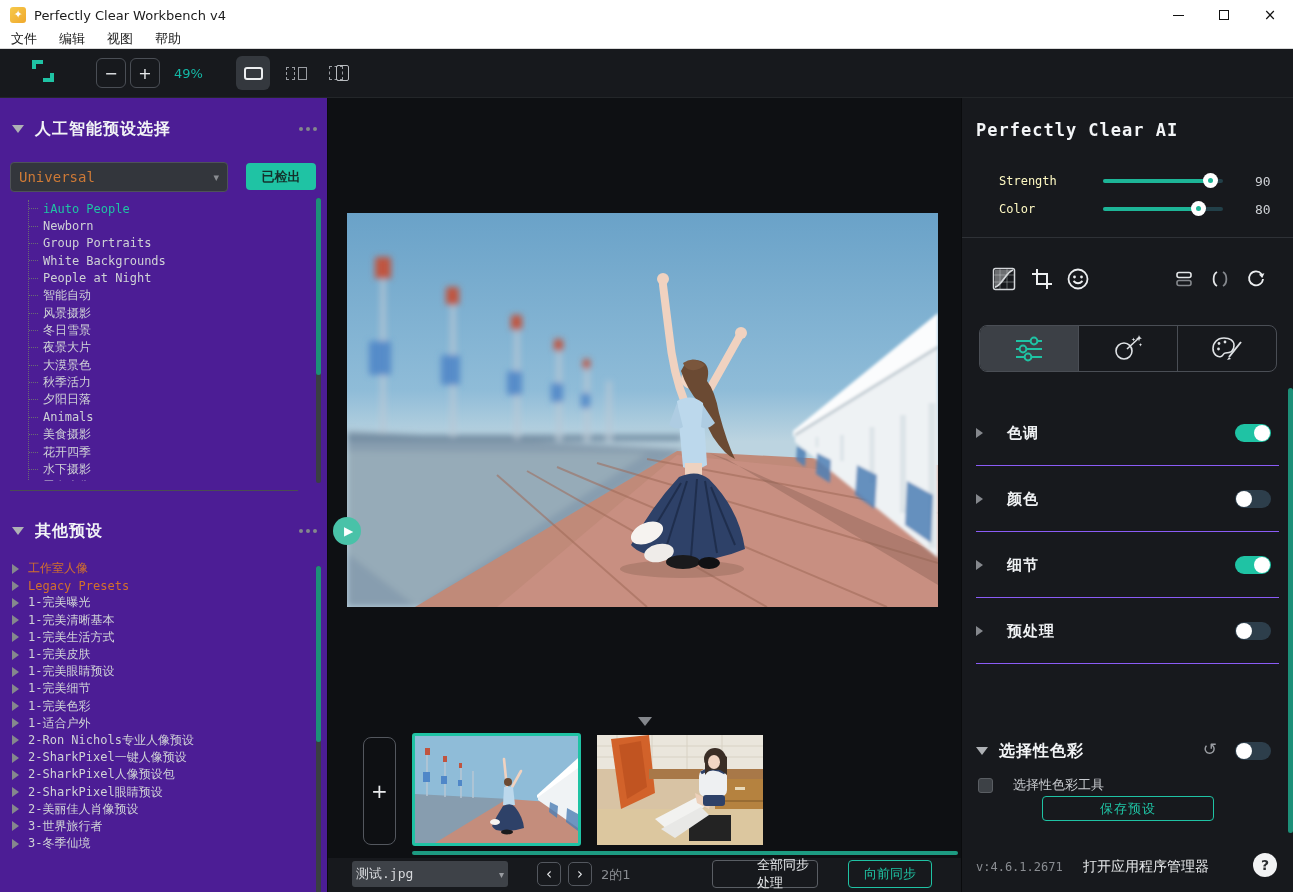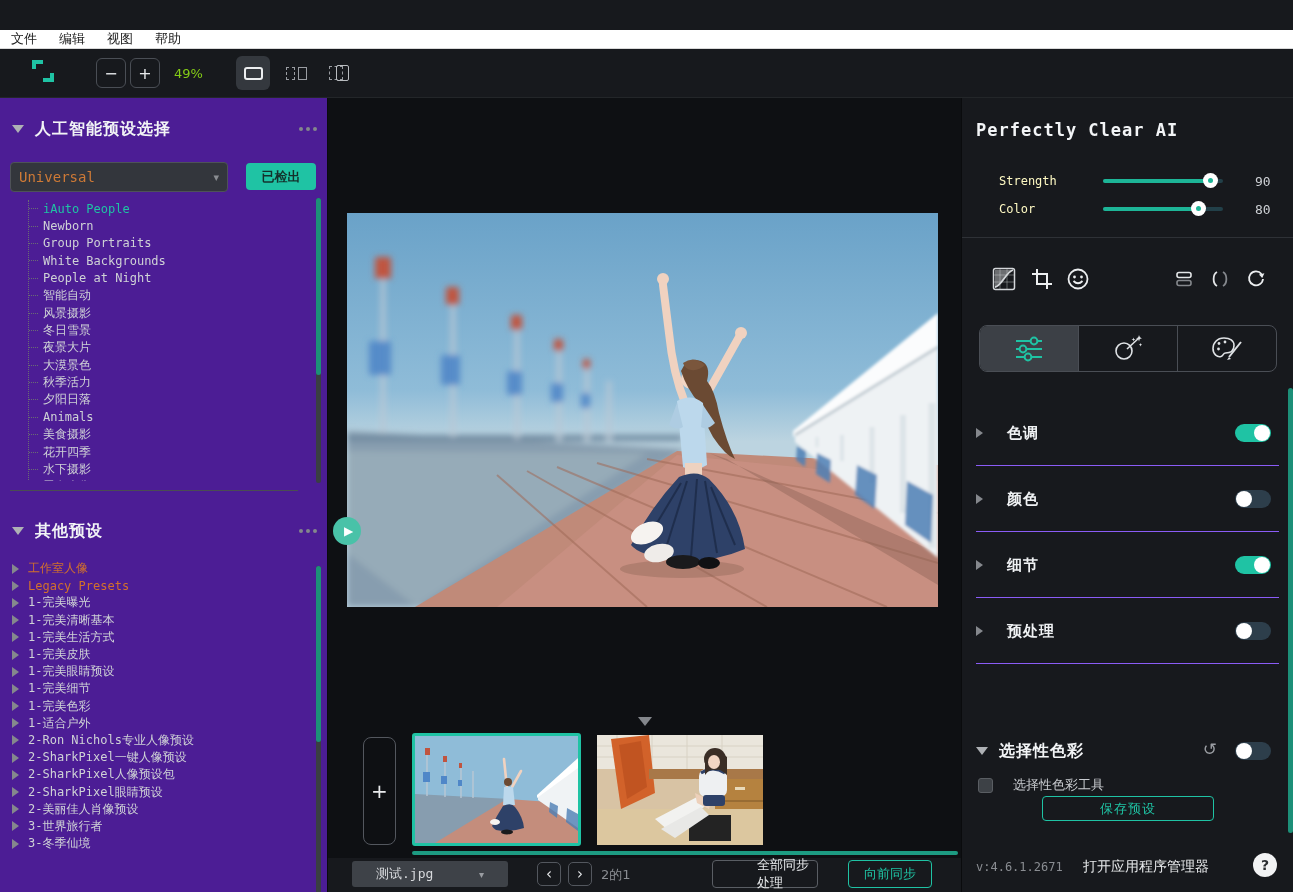--- a/index.html
+++ b/index.html
@@ -25,21 +25,21 @@
     border-bottom:1px solid #d9d9d9; display:flex; align-items:center; gap:0; }
   .menu-item { font-size:13px; color:#1b1b1b; padding:0 11px; }
 
   
   .toolbar { position:absolute; left:0; top:49px; width:100%; height:49px; background:#17191d;
     border-bottom:1px solid #232629; display:flex; align-items:center; }
   .logo { margin-left:30px; }
   .zoom-btn { width:30px; height:30px; border:1px solid #4a4e55; border-radius:6px; color:#e8eaec;
     font-size:16px; display:flex; align-items:center; justify-content:center; background:transparent; }
   .zoom-out { margin-left:40px; } .zoom-in { margin-left:4px; }
-  .zoom-level { color:#84cc16; font-size:13px; margin-left:14px; width:34px; }
+  .zoom-level { color:#14b8a6; font-size:13px; margin-left:14px; width:34px; }
   .view-group { display:flex; align-items:center; gap:9px; margin-left:28px; }
   .view-btn { width:34px; height:34px; border-radius:6px; display:flex; align-items:center;
     justify-content:center; }
   .view-btn.sel { background:#34383e; }
   .ic-view-single { width:19px; height:13px; border:2px solid #eceef0; border-radius:3px; }
   .ic-view-split { display:flex; gap:3px; }
   .ic-view-split i { width:9px; height:13px; border:1px dashed #9a9da2; display:block; }
   .ic-view-split i + i { border-style:solid; }
   .ic-view-overlay { position:relative; width:20px; height:16px; }
   .ic-view-overlay i { position:absolute; display:block; }
@@ -114,21 +114,21 @@
     align-items:center; justify-content:center; }
   .thumb-1 { position:absolute; left:84px; top:635px; width:169px; height:113px; border-radius:3px;
     overflow:hidden; border:3px solid transparent; }
   .thumb-1.selected { border-color:#1fc3a4; }
   .thumb-2 { position:absolute; left:269px; top:637px; width:166px; height:110px; overflow:hidden; }
   .film-scroll { position:absolute; left:84px; top:753px; width:546px; height:4px; background:#1d9b82;
     border-radius:2px; }
   .bottombar { position:absolute; left:0; top:760px; width:633px; height:34px; background:#17191d;
     display:flex; align-items:center; }
   .file-select { position:absolute; left:24px; top:3px; width:156px; height:26px; background:#3e4248;
-    border-radius:3px; display:flex; align-items:center; padding:0 24px; }
+    border-radius:3px; display:flex; align-items:center; padding:0 4px; }
   .file-select .val { color:#d8dadd; font-size:13px; font-family:"DejaVu Sans Mono", monospace; }
   .file-select .caret { margin-left:auto; color:#9a9da2; font-size:10px; }
   .nav-btn { position:absolute; top:4px; width:24px; height:24px; border:1px solid #53575e;
     border-radius:5px; color:#e8eaec; font-size:15px; display:flex; align-items:center;
     justify-content:center; }
   .nav-prev { left:209px; } .nav-next { left:240px; }
   .page-ind { position:absolute; left:273px; top:8px; color:#8a8d92; font-size:13px; }
   .sync-all { position:absolute; left:384px; top:2px; width:106px; height:28px;
     border:1px solid #5a5e64; border-radius:4px; color:#e8eaec; font-size:13px; display:flex;
     align-items:center; justify-content:center;padding-left:44px; }
@@ -192,20 +192,33 @@
     background:#f2f3f4; color:#2a2d31; font-weight:bold; font-size:14px; display:flex;
     align-items:center; justify-content:center; }
   .sb3 { left:326px; top:290px; height:445px; background:transparent; }
   .sb3 .thumb { top:0; height:100%; background:#1d8f78; }
 </style>
 </head>
 <body>
 
 <div class="app">
 
+  <div class="titlebar">
+    <span class="app-icon"></span>
+    <span class="title-text">Perfectly Clear Workbench v4</span>
+    <div class="win-btns">
+      <span class="win-btn">
+          <i class="ic-min"></i>
+        </span>
+      <span class="win-btn">
+          <i class="ic-max"></i>
+        </span>
+      <span class="win-btn ic-close">×</span>
+    </div>
+  </div>
 
   <div class="menubar">
 
   <span class="menu-item">文件</span>
       <span class="menu-item">编辑</span>
       <span class="menu-item">视图</span>
       <span class="menu-item">帮助</span>
     </div>
 
   <div class="toolbar">

